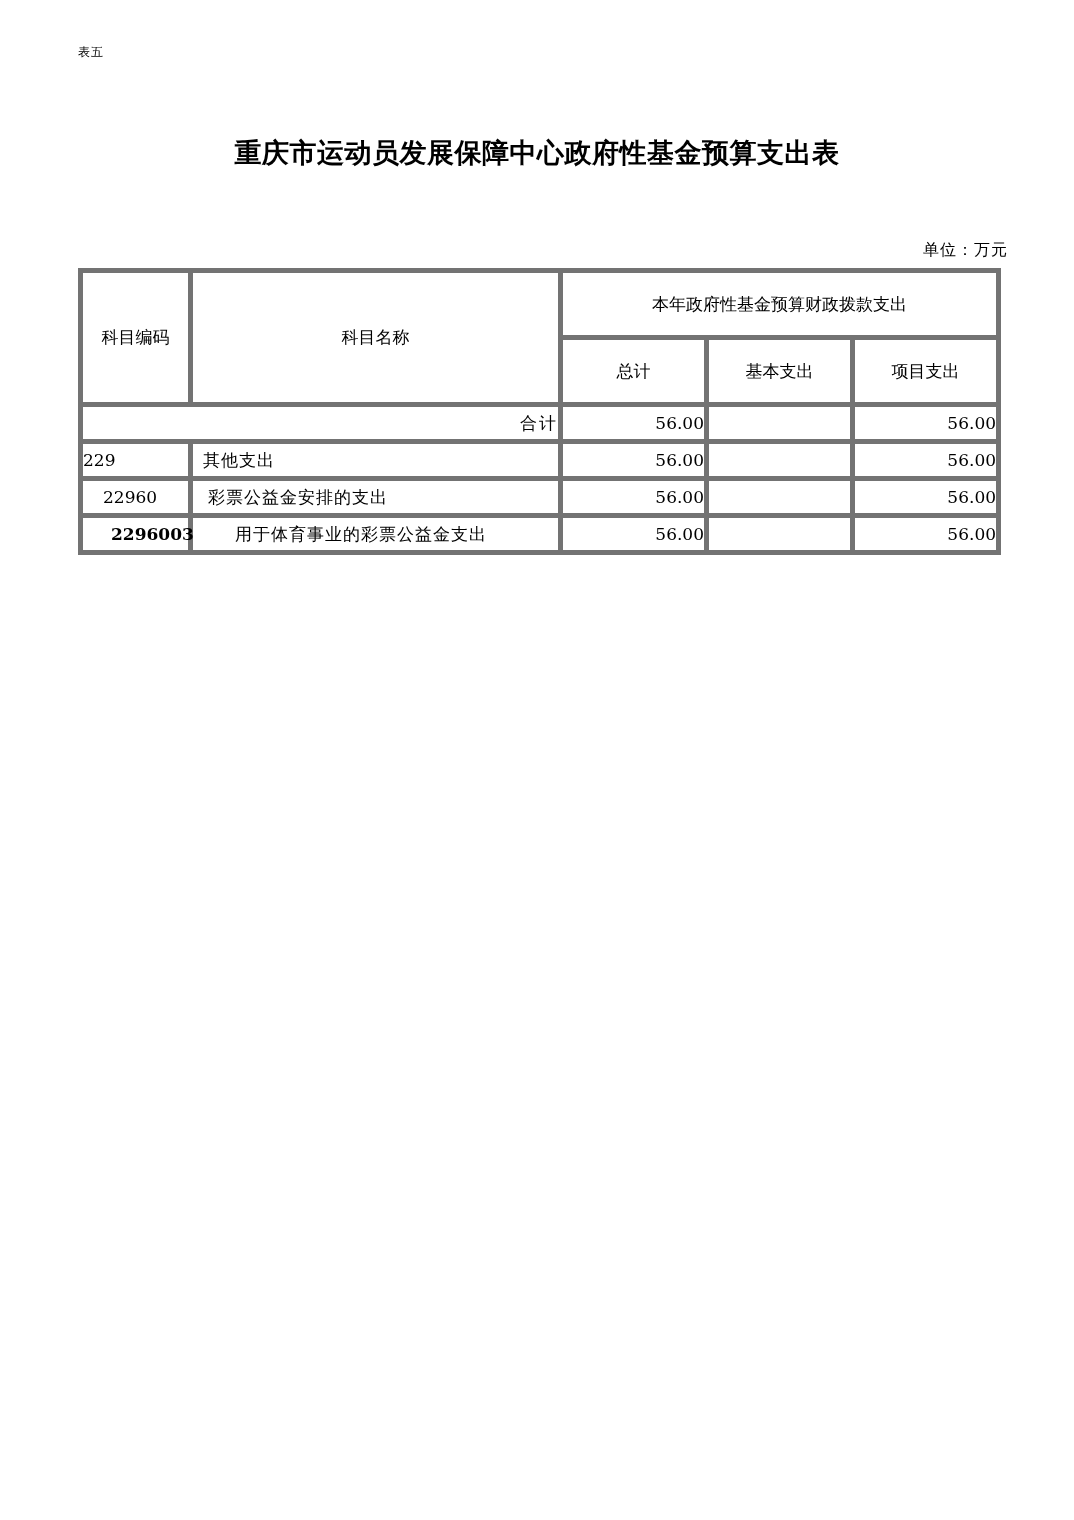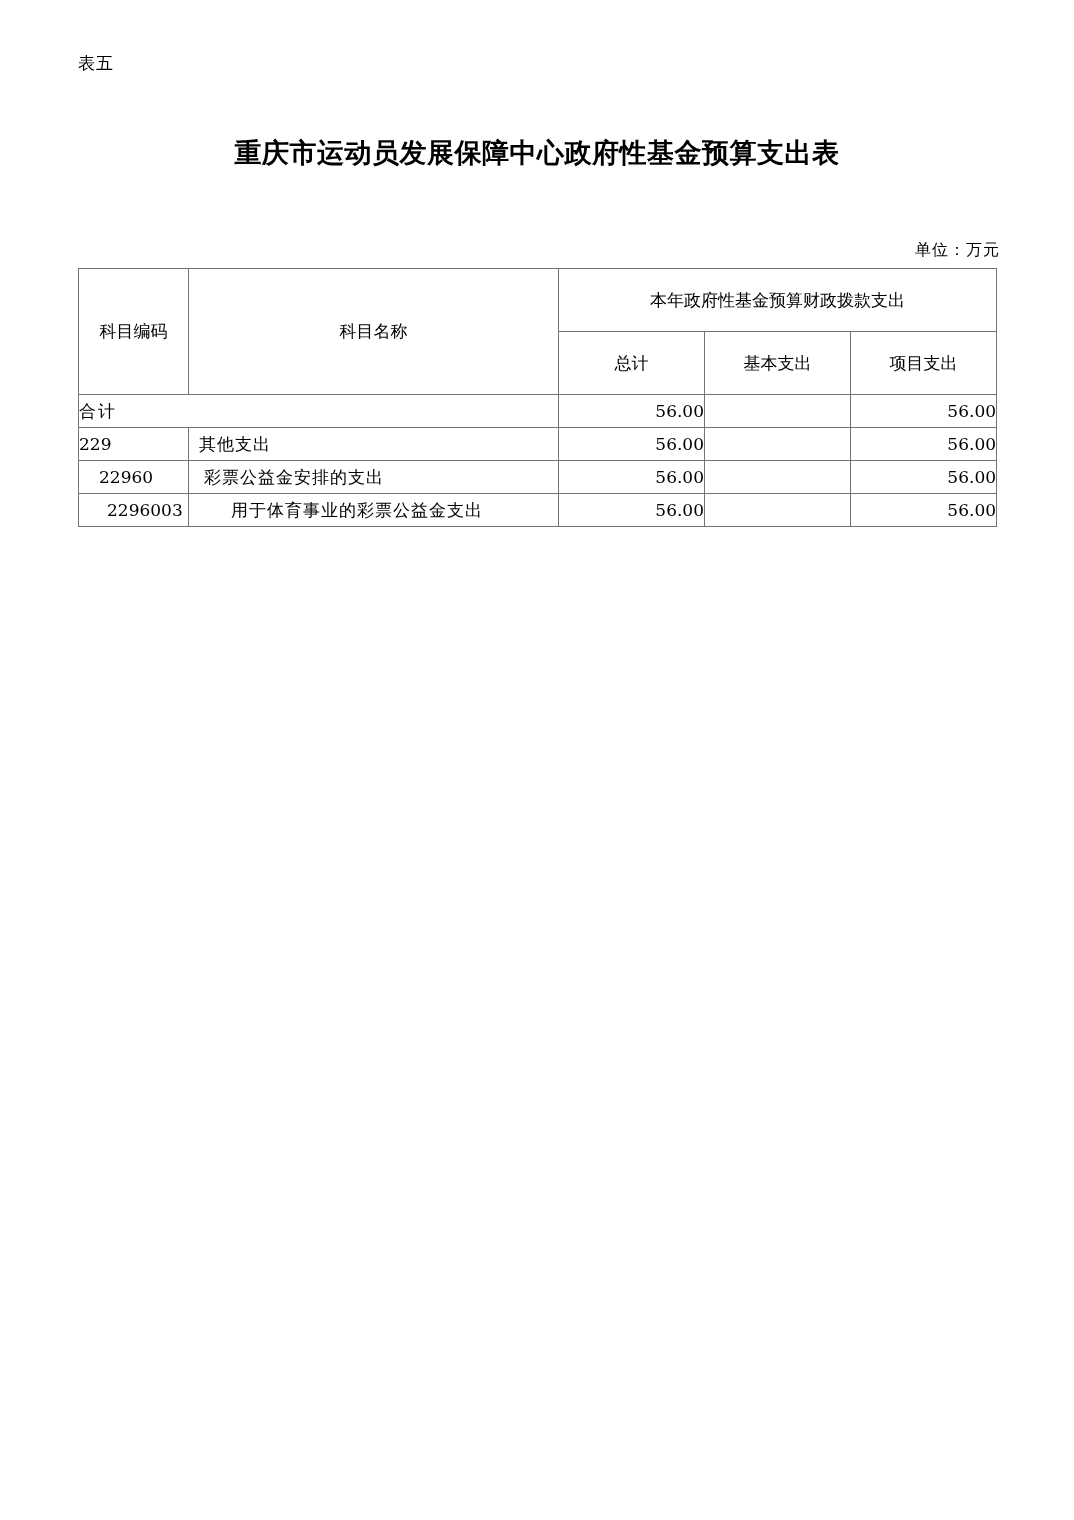--- a/index.html
+++ b/index.html
@@ -17,54 +17,54 @@
   }
   .page {
     position: relative;
     width: 1074px;
     height: 1520px;
     box-sizing: border-box;
   }
   .sheet-label {
     position: absolute;
     left: 78px;
-    top: 52px;
-    font-size: 17px;
+    top: 44px;
+    font-size: 12px;
     font-family: Liberation Mono, monospace;
     letter-spacing: 1px;
   }
   .doc-title {
     position: absolute;
     left: 0;
     right: 0;
     top: 135px;
     text-align: center;
     font-size: 27px;
     font-weight: bold;
     font-family: "DejaVu Serif", serif;
     letter-spacing: 0.5px;
   }
   .unit-note {
     position: absolute;
-    right: 74px;
+    right: 66px;
     top: 240px;
     font-size: 16px;
     font-family: "DejaVu Serif", serif;
     letter-spacing: 1px;
   }
   table.budget {
     position: absolute;
     left: 78px;
     top: 268px;
     width: 918px;
     border-collapse: collapse;
     table-layout: fixed;
   }
   table.budget td, table.budget th {
-    border: 1px solid #737373;
+    border: 5px solid #737373;
     font-weight: normal;
     font-size: 17px;
     font-family: "DejaVu Serif", serif;
     padding: 0;
   }
   .hdr {
     text-align: center;
     font-size: 19px;
     font-weight: bold;
     font-family: "DejaVu Serif", serif;
@@ -84,37 +84,37 @@
   .row-cell {
     height: 32px;
   }
   .c-code {
     font-size: 16px;
     font-family: "DejaVu Sans", sans-serif;
     padding-left: 4px;
   }
   .c-code.lvl0 { padding-left: 0; }
   .c-code.lvl1 { padding-left: 20px; }
-  .c-code.lvl2 { padding-left: 28px; }
+  .c-code.lvl2 { padding-left: 28px; font-weight: bold; }
   .c-name {
     font-size: 16px;
     font-family: "DejaVu Serif", serif;
     letter-spacing: 1px;
   }
   .c-name.lvl0 { padding-left: 10px; }
   .c-name.lvl1 { padding-left: 15px; }
   .c-name.lvl2 { padding-left: 42px; margin-left: 8px; }
   .c-num {
     text-align: right;
     padding-right: 8px;
     font-size: 17px;
     font-family: "DejaVu Sans", sans-serif;
   }
   .total-label {
-    text-align: left;
+    text-align: right;
     font-size: 17px;
     font-family: "DejaVu Serif", serif;
     letter-spacing: 2px;
   }
   col.c1 { width: 110px; }
   col.c2 { width: 370px; }
   col.c3 { width: 146px; }
   col.c4 { width: 146px; }
   col.c5 { width: 146px; }
 </style>

